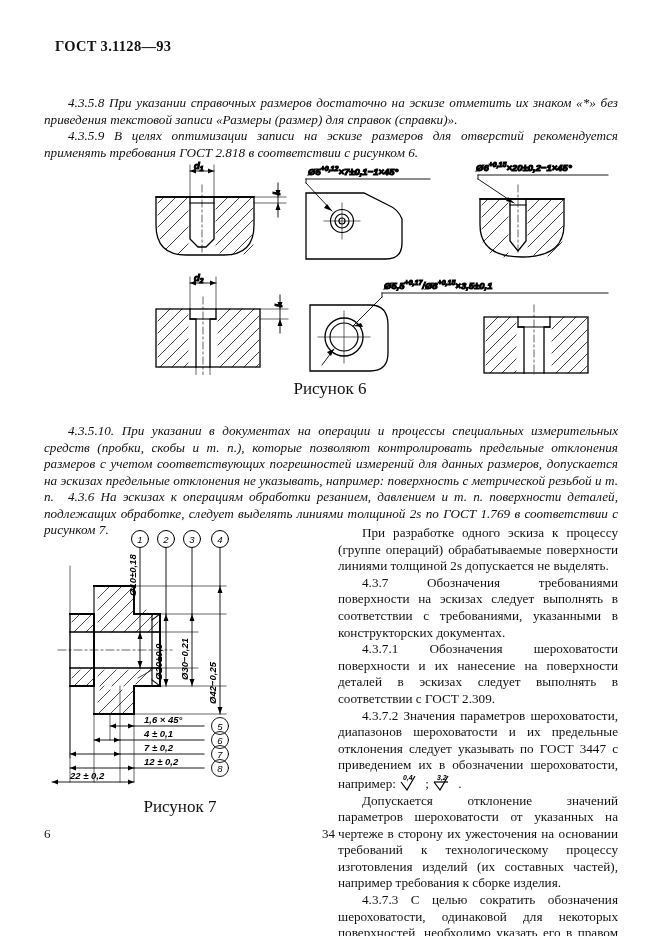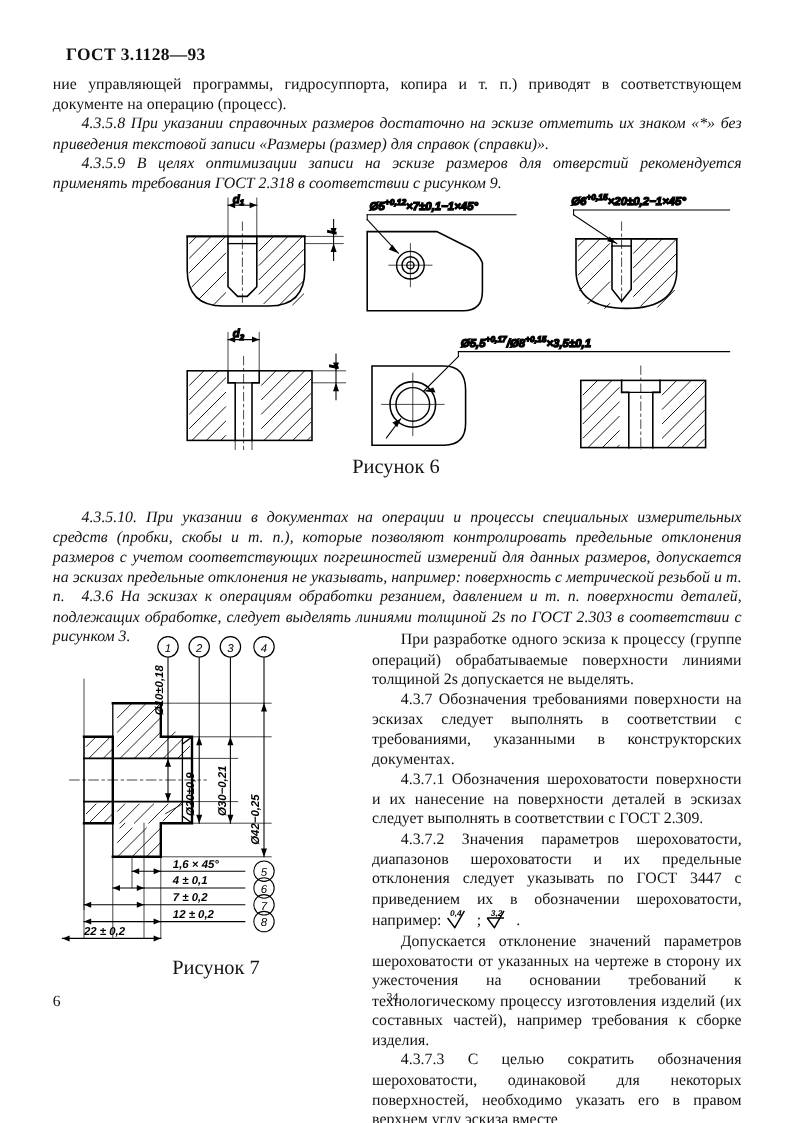--- a/index.html
+++ b/index.html
@@ -44,39 +44,39 @@
   
   .col-right {
     position: absolute;
     left: 310px; top: 525px;
     width: 308px;
     font-size: 13.2px;
     line-height: 16.6px;
     text-align: justify;
   }
   .col-right p { margin: 0; }
-  .col-right p.ind { text-indent: 24px; }
+  .col-right p.ind { text-indent: 24px; margin-left: 28px; }
 
   .figcap {
     position: absolute;
     font-size: 17px;
     text-align: center;
   }
   .figcap6 { left: 240px; top: 379px; width: 180px; }
   .figcap7 { left: 100px; top: 797px; width: 160px; text-align: center; }
 
   .pagenum-left {
     position: absolute;
     left: 44px; top: 826px;
     font-size: 13px;
   }
   .pagenum-right {
     position: absolute;
     left: 322px; top: 826px;
-    font-size: 10px;
+    font-size: 13px;
   }
 
   .fig {
     position: absolute;
   }
   #fig6 { left: 150px; top: 155px; }
   #fig7 { left: 48px; top: 528px; }
 
   svg { display:block; }
   svg text {
@@ -94,23 +94,22 @@
     vertical-align: -3px;
   }
 </style>
 </head>
 <body>
 
 <div class="page">
 
   <div class="hdr">ГОСТ 3.1128—93</div>
 
-  <div class="body-text p1">ние управляющей программы, гидросуппорта, копира и т. п.) приводят в соответствующем документе на операцию (процесс).</div>
   <div class="body-text p2 indent">4.3.5.8  При указании справочных размеров достаточно на эскизе отметить их знаком «*» без приведения текстовой записи «Размеры (размер) для справок (справки)».</div>
-  <div class="body-text p3 indent">4.3.5.9  В целях оптимизации записи на эскизе размеров для отверстий рекомендуется применять требования ГОСТ 2.318 в соответствии с рисунком 9.</div>
+  <div class="body-text p3 indent">4.3.5.9  В целях оптимизации записи на эскизе размеров для отверстий рекомендуется применять требования ГОСТ 2.818 в соответствии с рисунком 6.</div>
 
   <div class="fig" id="fig6">
     <svg width="470" height="220" viewBox="0 0 470 220">
       <g stroke="#000" fill="none" stroke-width="1.1" stroke-linecap="square">
 
         <g transform="translate(4,4)">
 
           <path d="M2,38 L2,66 Q2,96 32,96 L70,96 Q100,96 100,66 L100,38 Z" stroke-width="1.3"></path>
           <line x1="2" y1="38" x2="100" y2="38" stroke-width="1.3"></line>
 
@@ -308,21 +307,21 @@
             <line x1="54" y1="22" x2="54" y2="102"></line>
           </g>
         </g>
       </g>
     </svg>
   </div>
 
   <div class="figcap figcap6">Рисунок 6</div>
 
   <div class="body-text p4 indent">4.3.5.10.  При указании в документах на операции и процессы специальных измерительных средств (пробки, скобы и т. п.), которые позволяют контролировать предельные отклонения размеров с учетом соответствующих погрешностей измерений для данных размеров, допускается на эскизах предельные отклонения не указывать, например: поверхность с метрической резьбой и т. п.</div>
-  <div class="body-text p5 indent">4.3.6  На эскизах к операциям обработки резанием, давлением и т. п. поверхности деталей, подлежащих обработке, следует выделять линиями толщиной 2s по ГОСТ 2.303 в соответствии с рисунком 3.</div>
+  <div class="body-text p5 indent">4.3.6  На эскизах к операциям обработки резанием, давлением и т. п. поверхности деталей, подлежащих обработке, следует выделять линиями толщиной 2s по ГОСТ 1.769 в соответствии с рисунком 7.</div>
 
   <div class="fig" id="fig7">
     <svg width="250" height="268" viewBox="0 0 250 268">
       <g stroke="#000" fill="none" stroke-width="1" stroke-linecap="square">
 
         <path d="M22,38 L22,230" stroke-width="0.6" stroke-dasharray="0"></path>
 
         <g stroke-width="2">
           <path d="M46,58 L86,58 L86,86 L112,86 L112,158 L86,158 L86,186 L46,186"></path>
           <path d="M22,86 L46,86 L46,158 L22,158"></path>

